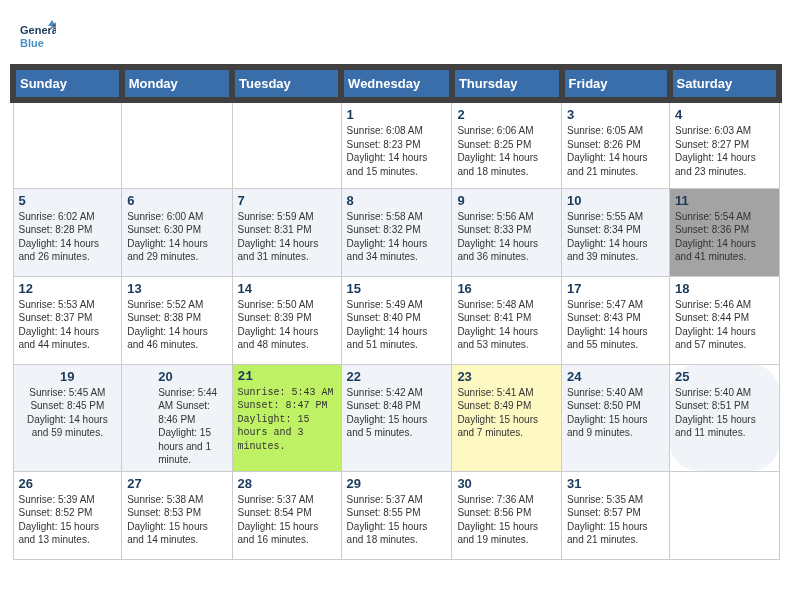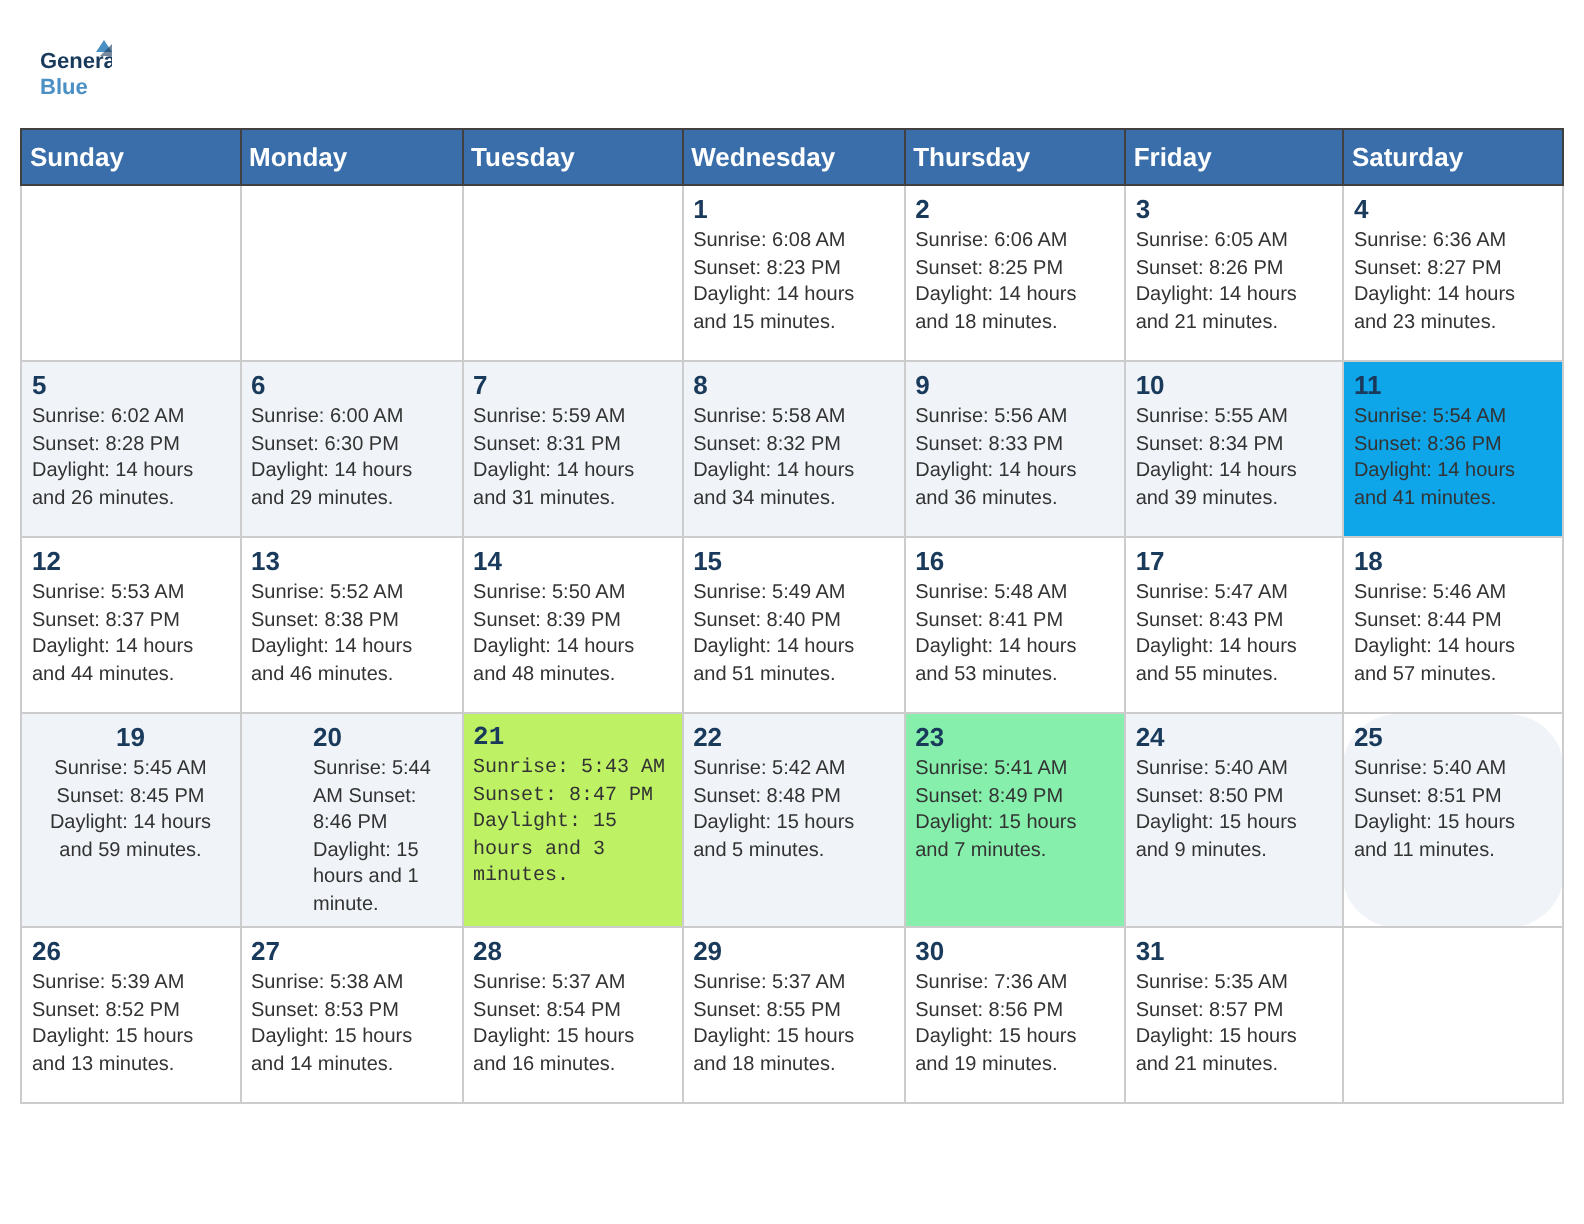--- a/index.html
+++ b/index.html
@@ -42,21 +42,21 @@
       border-collapse: collapse;
       margin-top: 6px;
     }
     .calendar th {
       background: #3a6eaa;
       color: #fff;
       font-size: 13px;
       font-weight: bold;
       padding: 6px 4px;
       text-align: left;
-      border: 1px solid #404040;
+      border: 6px solid #404040;
     }
     .calendar td {
       border: 1px solid #ccc;
       vertical-align: top;
       padding: 4px 5px;
       width: 113px;
       height: 88px;
       background: #fff;
       font-size: 10.5px;
       color: #222;
@@ -131,21 +131,21 @@
         </td>
         <td>
           <span class="day-number">3</span>
           <div class="day-info">Sunrise: 6:05 AM
 Sunset: 8:26 PM
 Daylight: 14 hours
 and 21 minutes.</div>
         </td>
         <td>
           <span class="day-number">4</span>
-          <div class="day-info">Sunrise: 6:36 AM
+          <div class="day-info">Sunrise: 6:03 AM
 Sunset: 8:27 PM
 Daylight: 14 hours
 and 23 minutes.</div>
         </td>
       </tr>
       <tr>
         <td style="background: rgb(240, 244, 248);">
           <span class="day-number">5</span>
           <div class="day-info">Sunrise: 6:02 AM
 Sunset: 8:28 PM
@@ -180,21 +180,21 @@
 Daylight: 14 hours
 and 36 minutes.</div>
         </td>
         <td style="background: rgb(240, 244, 248);">
           <span class="day-number">10</span>
           <div class="day-info">Sunrise: 5:55 AM
 Sunset: 8:34 PM
 Daylight: 14 hours
 and 39 minutes.</div>
         </td>
-        <td style="background: #0ea5e9;">
+        <td style="background: #a3a3a3;">
           <span class="day-number">11</span>
           <div class="day-info">Sunrise: 5:54 AM
 Sunset: 8:36 PM
 Daylight: 14 hours
 and 41 minutes.</div>
         </td>
       </tr>
       <tr>
         <td>
           <span class="day-number">12</span>
@@ -268,21 +268,21 @@
 Daylight: 15 hours
 and 3 minutes.</div>
         </td>
         <td style="background: rgb(240, 244, 248);">
           <span class="day-number">22</span>
           <div class="day-info">Sunrise: 5:42 AM
 Sunset: 8:48 PM
 Daylight: 15 hours
 and 5 minutes.</div>
         </td>
-        <td style="background: #86efac;">
+        <td style="background: #fef9c3;">
           <span class="day-number">23</span>
           <div class="day-info">Sunrise: 5:41 AM
 Sunset: 8:49 PM
 Daylight: 15 hours
 and 7 minutes.</div>
         </td>
         <td style="background: rgb(240, 244, 248);">
           <span class="day-number">24</span>
           <div class="day-info">Sunrise: 5:40 AM
 Sunset: 8:50 PM

